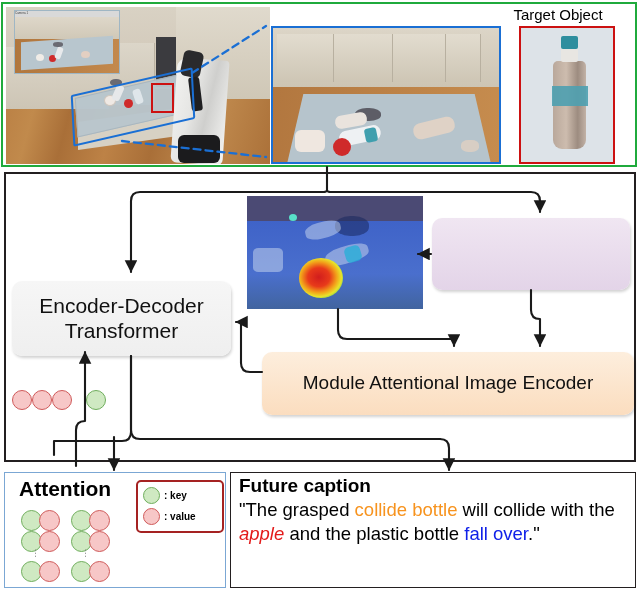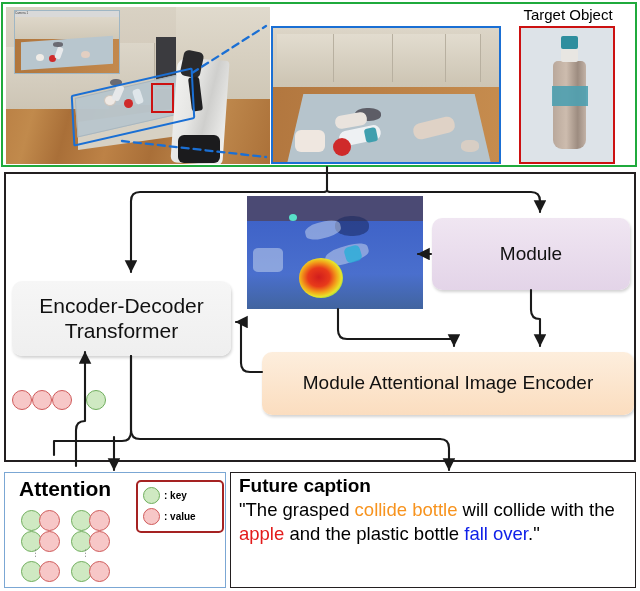--- a/index.html
+++ b/index.html
@@ -37,21 +37,21 @@
   .robot-base{position:absolute;left:172px;top:128px;width:42px;height:28px;background:#1b1b1d;border-radius:6px;}
   .obj{position:absolute;border-radius:50%;}
   .inset{position:absolute;left:8px;top:3px;width:104px;height:62px;background:#cfd8dd;border:1px solid #9fb6c4;overflow:hidden;}
   .inset-bar{position:absolute;left:0;top:0;width:100%;height:6px;background:#d9d9d9;border-bottom:1px solid #b5b5b5;font-size:3px;color:#444;}
   .inset-wall{position:absolute;left:0;top:6px;width:100%;height:22px;background:linear-gradient(180deg,#ded7c9,#d0c8b7);}
   .inset-floor{position:absolute;left:0;top:28px;width:100%;height:34px;background:linear-gradient(100deg,#b0763d,#c3894d);}
   .inset-table{position:absolute;left:6px;top:28px;width:92px;height:28px;background:#b8c6ce;transform:skewY(-4deg);}
 
   .lbl-dest{position:absolute;left:322px;top:2px;width:170px;text-align:center;font-size:17px;color:#000;
      font-family:"Liberation Sans",sans-serif;}
-  .lbl-targ{position:absolute;left:496px;top:2px;width:138px;text-align:center;font-size:15px;color:#000;}
+  .lbl-targ{position:absolute;left:486px;top:2px;width:138px;text-align:center;font-size:15px;color:#000;}
 
   .dest-img{position:absolute;left:268px;top:22px;width:230px;height:138px;border:2px solid #1a6fd4;box-sizing:border-box;overflow:hidden;background:#cfd6db;}
   .d-wall{position:absolute;left:0;top:0;width:100%;height:44%;background:linear-gradient(180deg,#dcd5c7,#cdc5b4);}
   .d-cab{position:absolute;top:6px;height:48px;background:linear-gradient(180deg,#e2dccf,#cec6b5);border-right:1px solid #b8b0a0;}
   .d-floor{position:absolute;left:0;top:44%;width:100%;height:56%;background:linear-gradient(95deg,#b2773f,#c68c4e);}
   .d-mat{position:absolute;left:14px;top:66px;width:204px;height:70px;background:#b6c4cc;
      clip-path:polygon(8% 0%,92% 0%,100% 100%,0% 100%);}
 
   .targ-img{position:absolute;left:516px;top:22px;width:96px;height:138px;border:2px solid #cc1111;box-sizing:border-box;background:#dde3e8;overflow:hidden;}
   .bottle-cap{position:absolute;left:40px;top:8px;width:17px;height:13px;background:#2e8e9e;border-radius:2px;}
@@ -85,21 +85,21 @@
   
   .ds-panel{position:absolute;left:4px;top:472px;width:222px;height:116px;border:1.6px solid #7ba7d4;box-sizing:border-box;background:#fff;}
   .ds-title{position:absolute;left:14px;top:4px;font-size:21px;font-weight:bold;color:#000;}
   .legend{position:absolute;left:131px;top:7px;width:84px;height:49px;border:2px solid #a52222;border-radius:5px;background:#fff;}
   .legend-row{position:absolute;left:5px;display:flex;align-items:center;gap:4px;font-size:10px;font-weight:bold;color:#000;}
 
   .cap-panel{position:absolute;left:230px;top:472px;width:406px;height:116px;border:1.6px solid #231f20;box-sizing:border-box;background:#fff;}
   .cap-title{position:absolute;left:8px;top:2px;font-size:19px;font-weight:bold;color:#000;}
   .cap-body{position:absolute;left:8px;top:25px;width:394px;font-size:18.5px;line-height:1.31;color:#000;}
   .w-orange{color:#f7931e;}
-  .w-red{color:#e31b1b;}
+  .w-red{color:#e31b1b;font-style:italic;}
   .w-blue{color:#1021e8;}
 
   svg.wires{position:absolute;left:0;top:0;width:640px;height:591px;pointer-events:none;}
 </style>
 </head>
 <body>
 
 <div class="page">
 
   <div class="top-panel">
@@ -174,21 +174,20 @@
 
   <div class="node node-transformer">
     <div>
       <div>Encoder-Decoder</div>
       <div>Transformer</div>
     </div>
   </div>
 
   <div class="node node-collision">
     <div>
-      <div>Module</div>
     </div>
   </div>
 
   <div class="node node-encoder">
     <span>Module Attentional Image Encoder</span>
   </div>
 
   <div class="heat">
     <div class="heat-blue"></div>
     <div class="heat-sky"></div>

